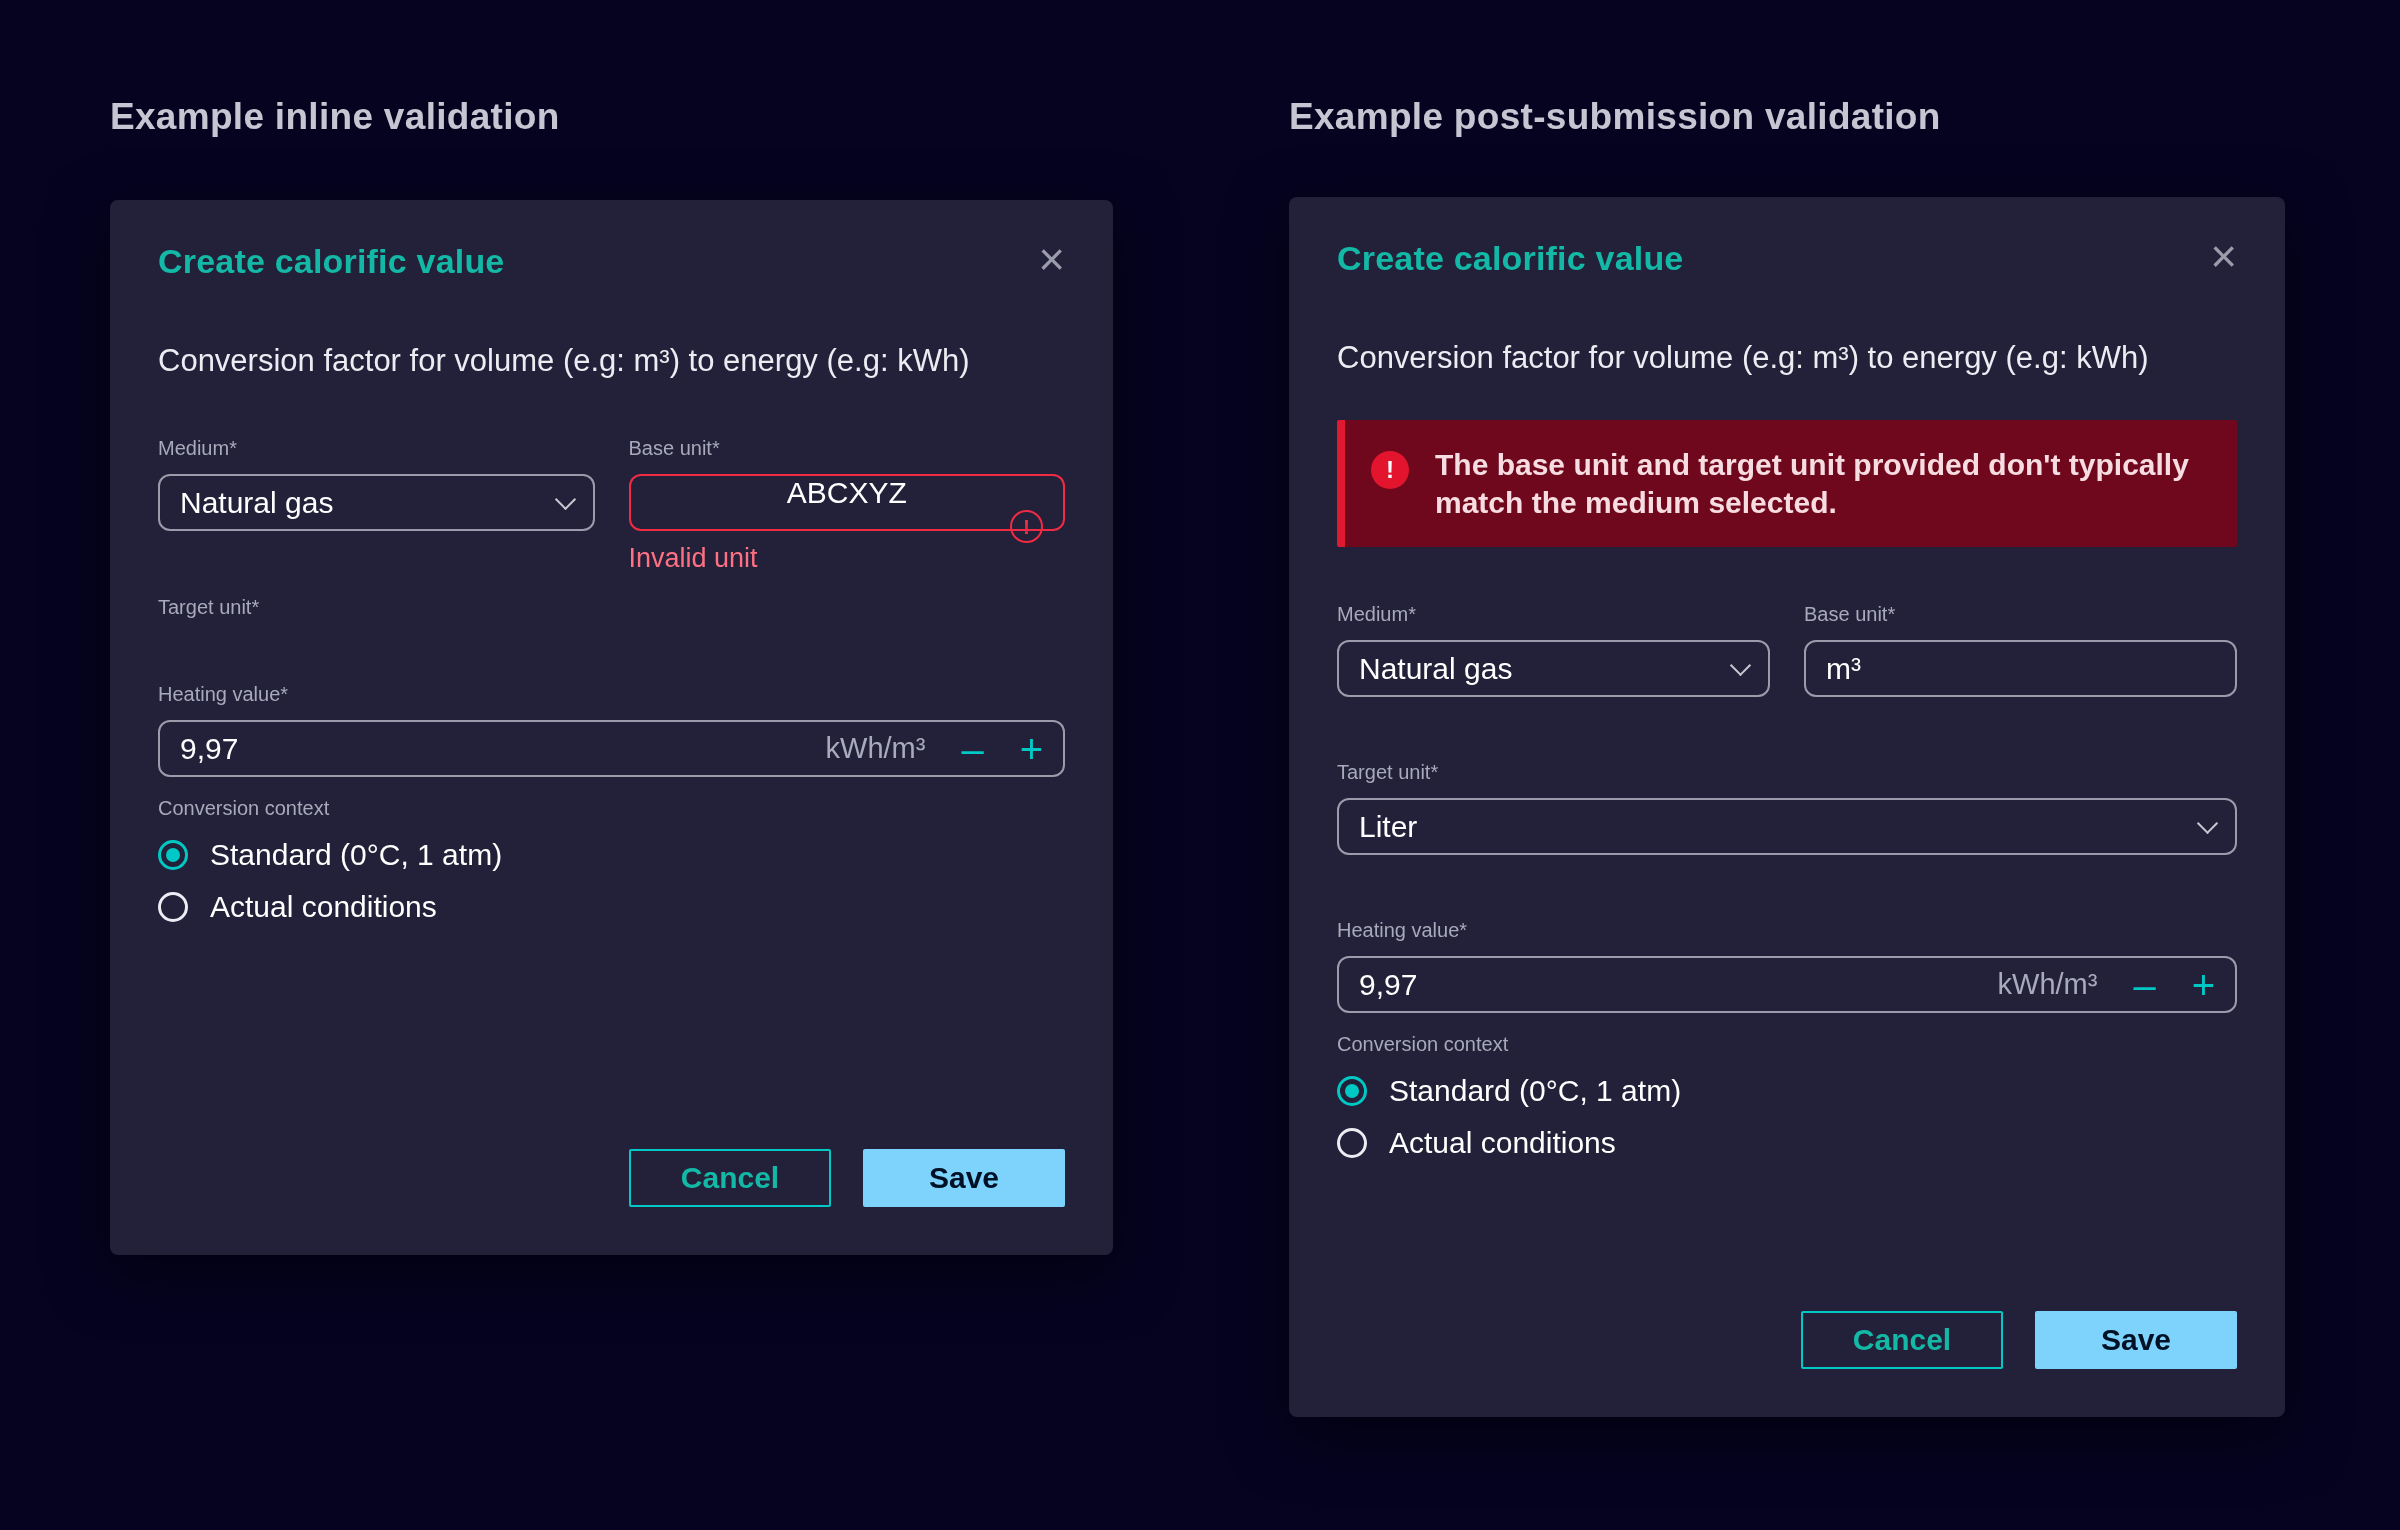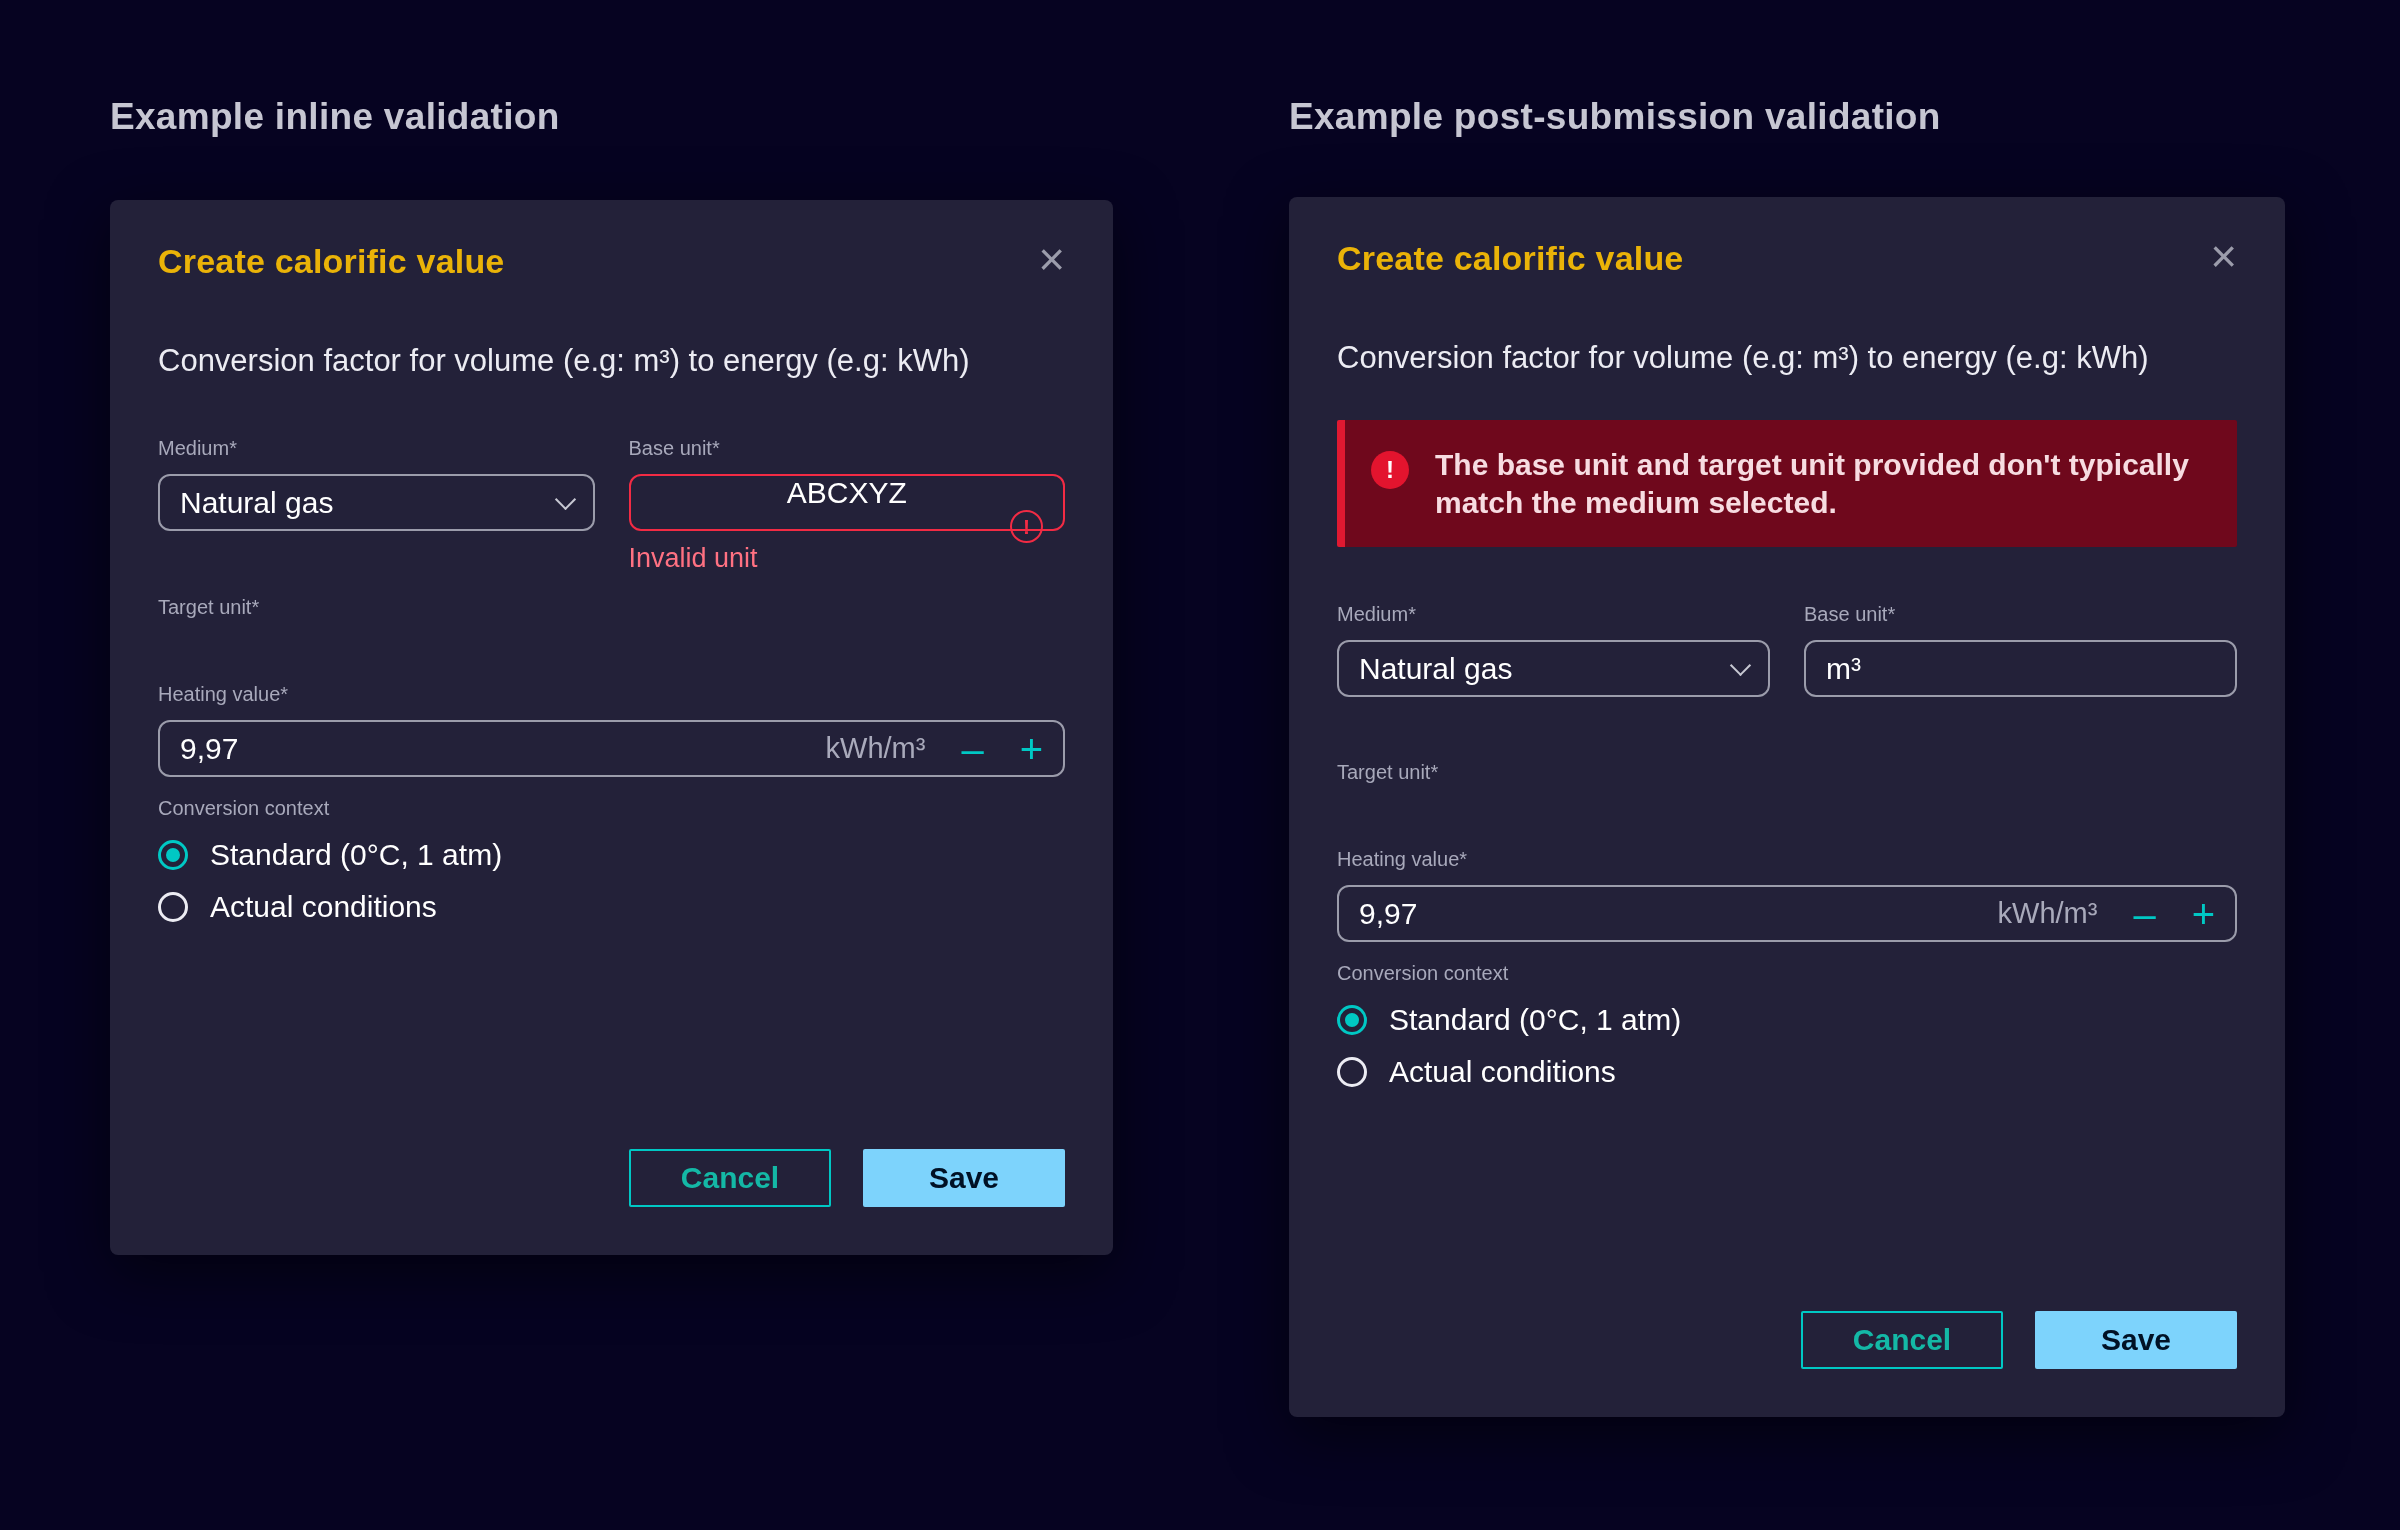--- a/index.html
+++ b/index.html
@@ -20,21 +20,21 @@
     background:#232139;
     border-radius:8px;
     box-shadow:0 18px 60px rgba(0,0,0,.55);
     box-sizing:border-box;
     padding:42px 48px;
   }
   #dialog-left{left:110px;top:200px;width:1003px;height:1055px;}
   #dialog-right{left:1289px;top:197px;width:996px;height:1220px;}
 
   .dlg-head{display:flex;align-items:flex-start;justify-content:space-between;}
-  .dlg-title{font-size:34px;font-weight:700;color:#eab308;letter-spacing:.2px;}
+  .dlg-title{font-size:34px;font-weight:700;color:#14b8a6;letter-spacing:.2px;}
   .close-btn{
     font-size:46px;line-height:34px;color:#9B9CAB;font-weight:300;
     cursor:default;background:none;border:none;padding:0;margin:0;
     font-family:"Liberation Sans", sans-serif;
   }
   .subtitle{margin-top:62px;font-size:31px;color:#ECECF3;font-weight:400;}
 
   .banner{
     margin-top:44px;
     background:#6F081C;
@@ -208,20 +208,24 @@
     <div class="form-group">
       <span class="field-label">Base unit*</span>
       <div class="control">
         <span>m³</span>
       </div>
     </div>
   </div>
 
   <div class="form-group mt-lg">
     <span class="field-label">Target unit*</span>
+    <div class="control">
+      <span>Liter</span>
+      <span class="chevron"></span>
+    </div>
   </div>
 
   <div class="form-group mt-lg">
     <span class="field-label">Heating value*</span>
     <div class="control num-field">
       <span>9,97</span>
       <span class="unit">kWh/m³</span>
       <button class="step-btn">–</button>
       <button class="step-btn">+</button>
     </div>

